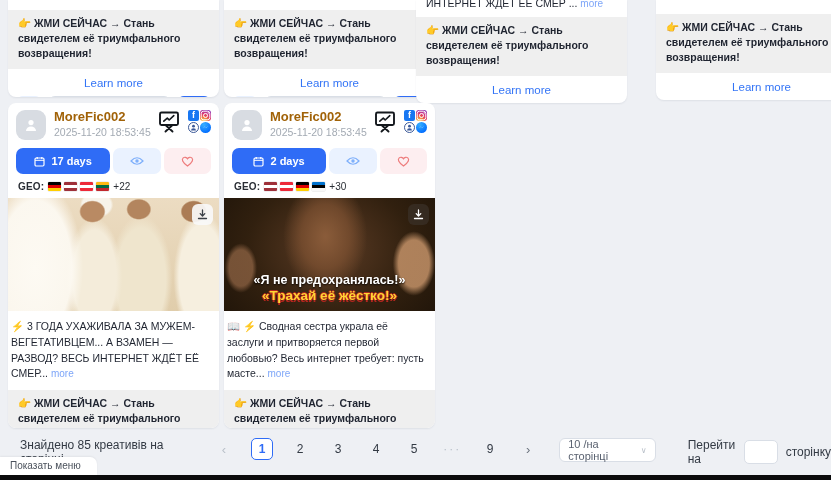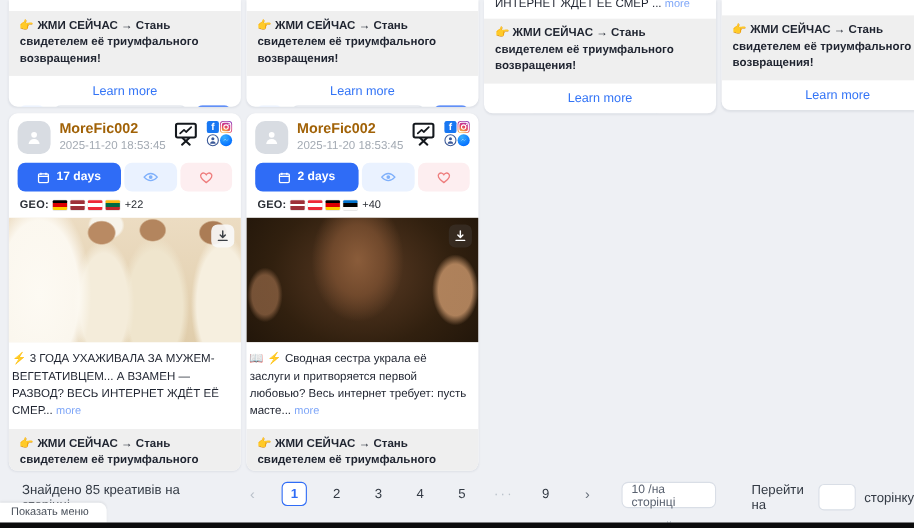--- a/index.html
+++ b/index.html
@@ -238,21 +238,20 @@
   .per-page {
     height:24px;
     border:1px solid #d9dee6;
     border-radius:6px;
     background:#fff;
     display:flex; align-items:center; gap:8px;
     padding:0 8px;
     font-size:11px; color:#5a6270;
     cursor:pointer;
     margin-left:4px;
-    flex-direction:column;
   }
   .per-page .chev { font-size:8px; color:#b9c0c9; }
   .goto-wrap { display:flex; align-items:center; gap:8px; margin-left:16px; }
   .goto-input {
     width:34px; height:24px;
     border:1px solid #d9dee6;
     border-radius:5px;
     background:#fff;
     outline:none;
     font-family:"Liberation Sans", sans-serif;
@@ -309,21 +308,21 @@
     <span class="chip search-chip">
       
     </span>
     <input class="url-input" value="https://lp.morefic.com/facebook-0iHH0v023" style="">
     <button class="btn arrow-btn">
       
     </button>
   </div>
 </div>
 
-<div class="card cut-top" style="left:440px; top:0; height:103px;">
+<div class="card cut-top" style="left:416px; top:0; height:103px;">
   <div class="teaser">
     <span>ИНТЕРНЕТ ЖДЁТ ЕЁ СМЕР ...</span>
     <a>more</a>
   </div>
   <div class="cta-box" style="margin-top:6px;">
     <span>👉 ЖМИ СЕЙЧАС → Стань свидетелем её триумфального возвращения!</span>
   </div>
   <a class="learn-more">Learn more</a>
   <div class="url-row">
     <span class="chip search-chip">
@@ -518,30 +517,34 @@
   </div>
 
   <div class="geo-row">
     <span class="geo-label">GEO:</span>
     <span style="display:flex;gap:3px;align-items:center;">
         <span class="flag flag-lv"></span>
         <span class="flag flag-at"></span>
         <span class="flag flag-de"></span>
         <span class="flag flag-ee"></span>
       </span>
-    <span class="geo-more">+40</span>
+    <span class="geo-more">+30</span>
   </div>
 
   <div class="creative img-dark">
     <span class="dl-chip dark">
       <svg width="11" height="11" viewBox="0 0 11 11">
           <path d="M5.5 1 V6.5 M3.2 4.6 L5.5 7 L7.8 4.6" fill="none" stroke="#fff" stroke-width="1.3" stroke-linecap="round" stroke-linejoin="round"></path>
           <path d="M1.5 9.5 H9.5" stroke="#fff" stroke-width="1.3" stroke-linecap="round"></path>
         </svg>
     </span>
+    <div class="overlay-text">
+      <span class="l1">«Я не предохранялась!»</span>
+      <span class="l2">«Трахай её жёстко!»</span>
+    </div>
   </div>
 
   <div class="desc">
     <span>📖 ⚡ Сводная сестра украла её заслуги и притворяется первой любовью? Весь интернет требует: пусть масте...</span>
     <a>more</a>
   </div>
 
   <div class="cta-box" style="margin-top:4px;">
     <span>👉 ЖМИ СЕЙЧАС → Стань свидетелем её триумфального возвращения!</span>
   </div>

